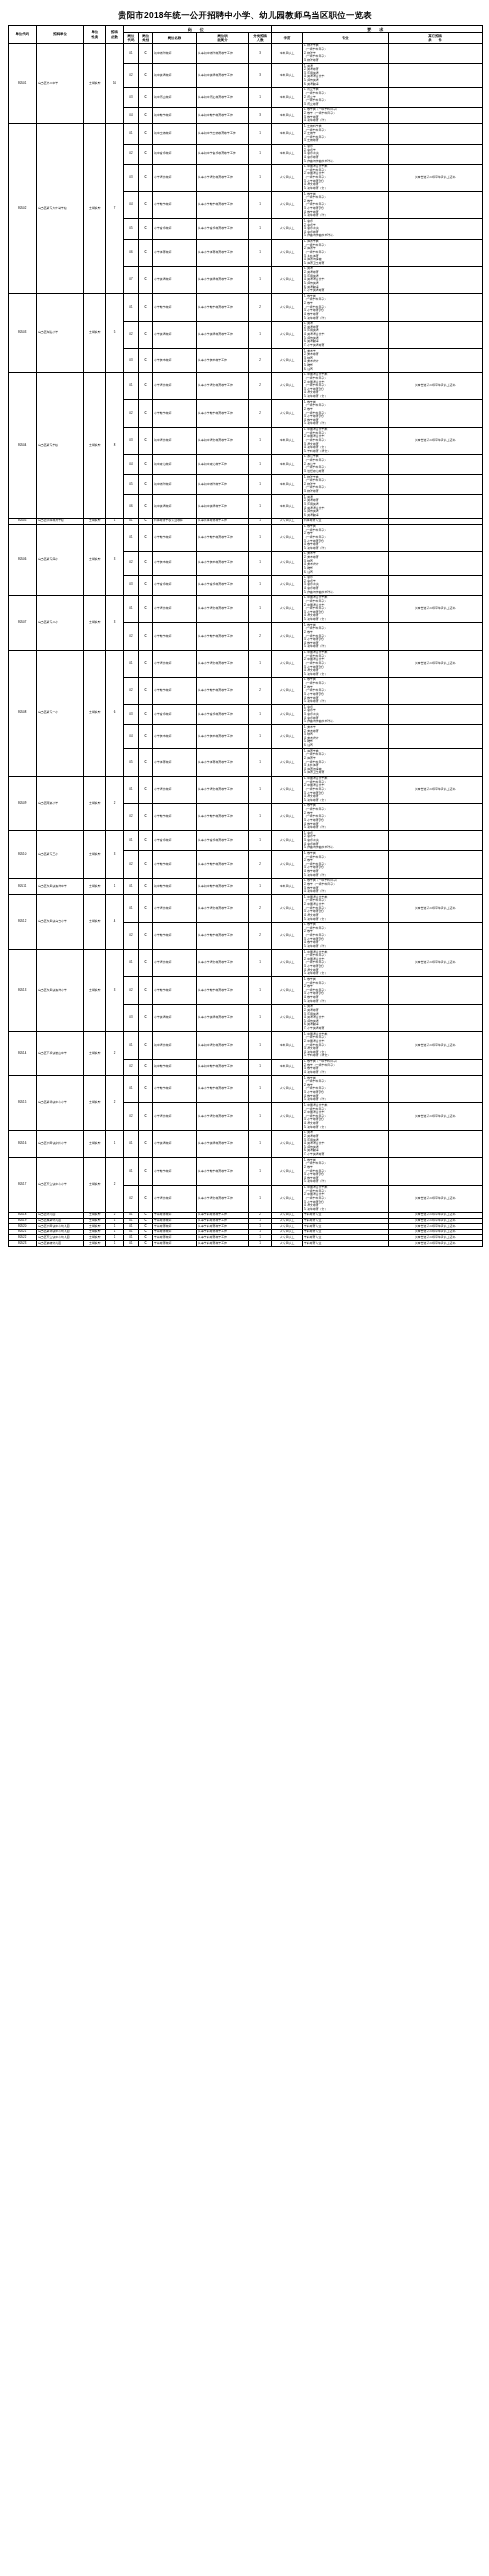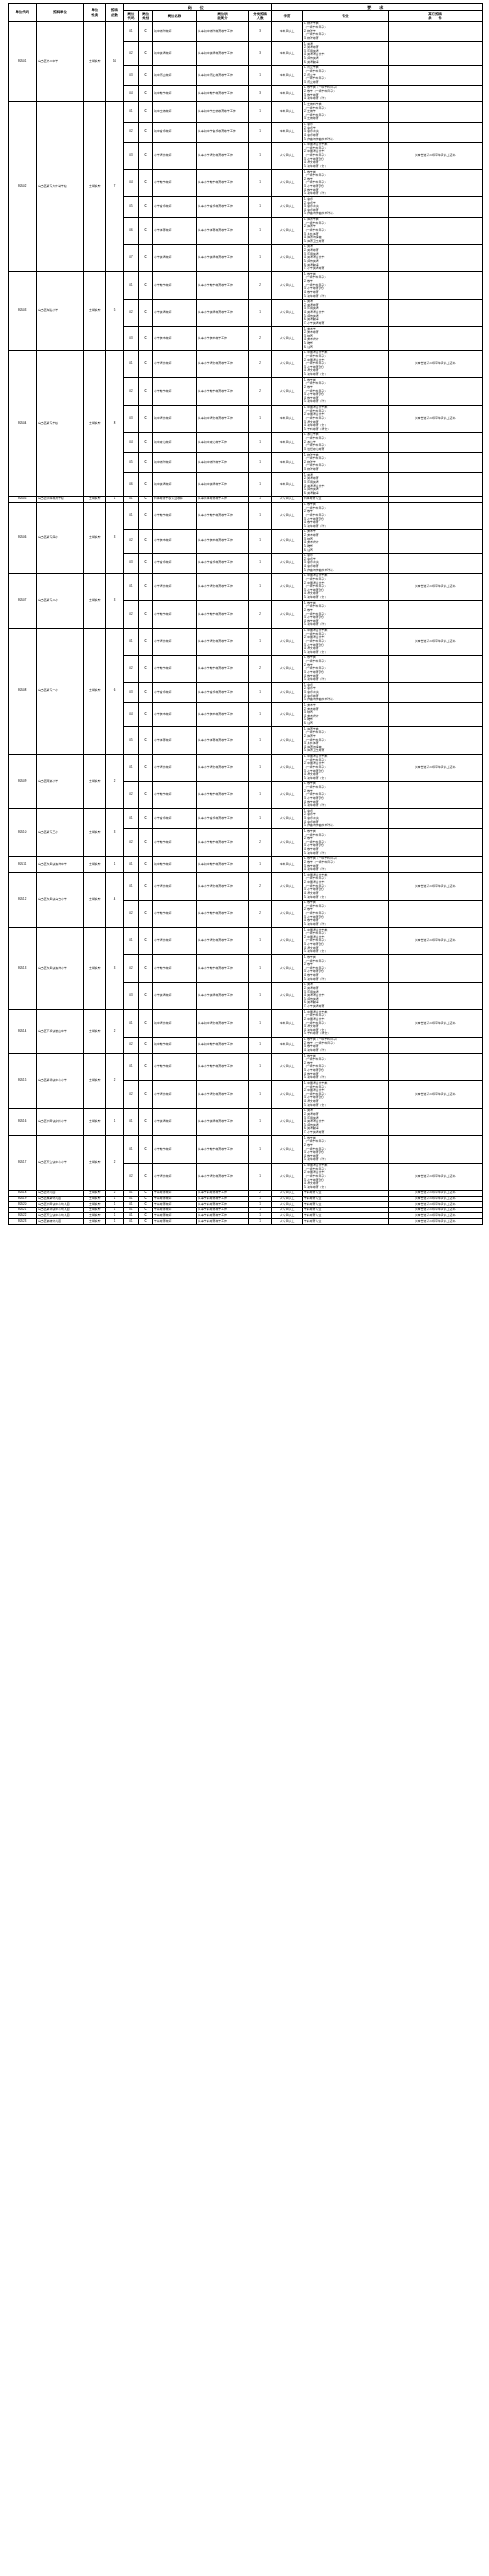--- a/index.html
+++ b/index.html
@@ -61,20 +61,21 @@
   td.other{text-align:center;}
   td.code{text-align:center;letter-spacing:0.1px;}
   tr.grouprow > td.groupcell{border-top:1.1px solid #555;}
   .bold{font-weight:bold;}
 </style>
 </head>
 <body>
 
 <div class="page">
 
+  <div class="doc-title">贵阳市2018年统一公开招聘中小学、幼儿园教师乌当区职位一览表</div>
 
   <table class="sheet">
     <colgroup>
       <col class="c-code">
         <col class="c-unit">
         <col class="c-nature">
         <col class="c-total">
       <col class="c-pcode">
         <col class="c-ptype">
         <col class="c-pname">

